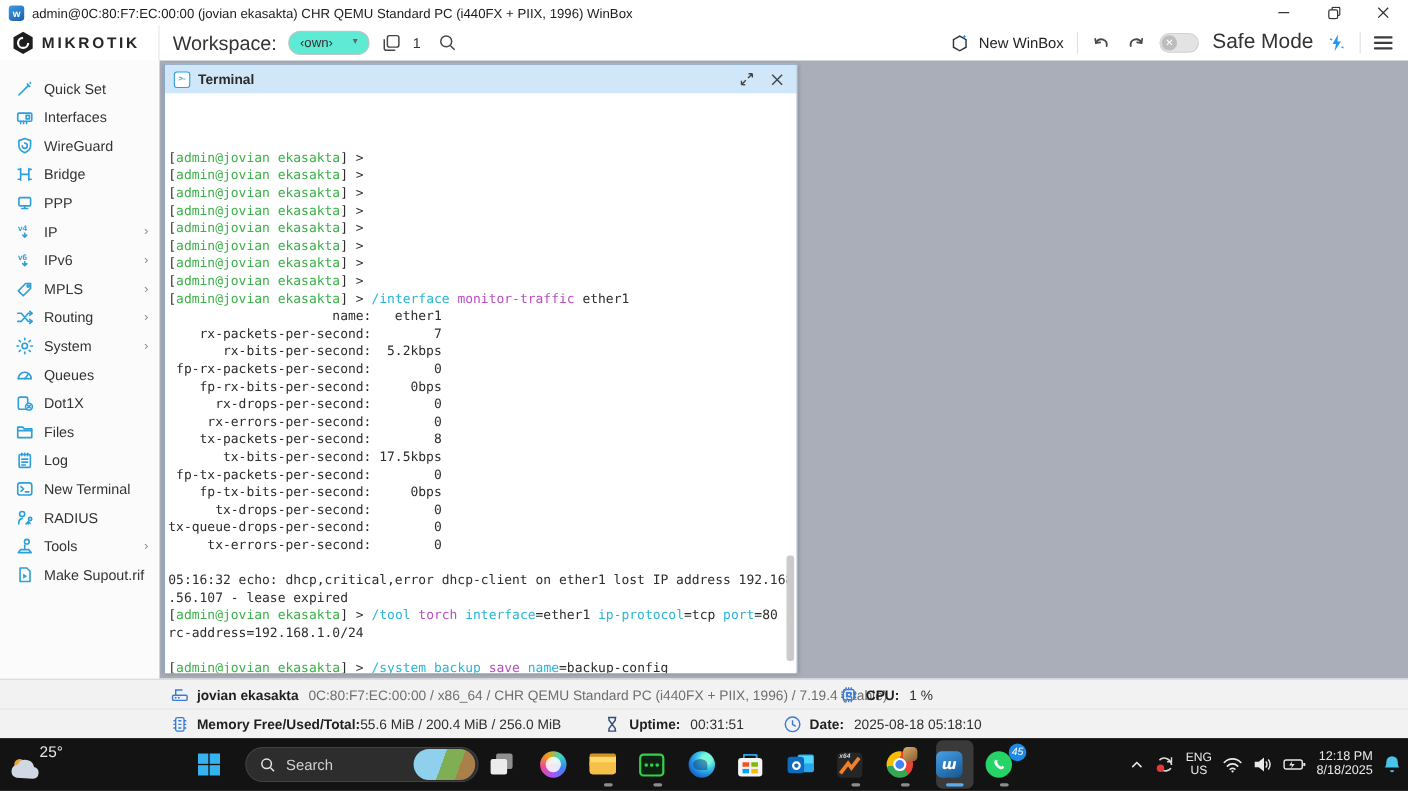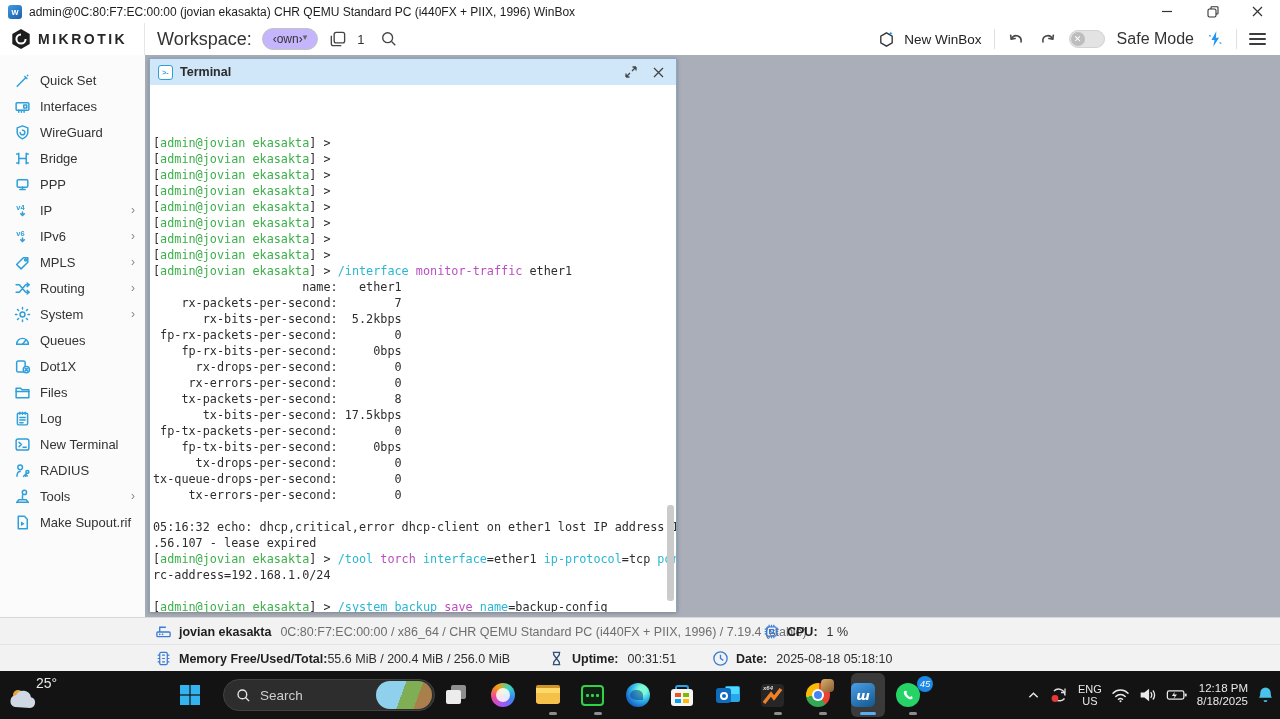--- a/index.html
+++ b/index.html
@@ -15,22 +15,22 @@
   .win-title{font-size:12px;color:#1c1c1c;white-space:nowrap;}
   .win-controls{position:absolute;right:0;top:0;height:23px;display:flex;}
   .win-btn{width:45px;height:23px;display:flex;align-items:center;justify-content:center;color:#333;font-size:12px;}
 
   
   .toolbar{position:absolute;left:0;top:23px;width:1280px;height:32px;background:#fff;display:flex;align-items:center;}
   .brand{width:145px;height:100%;display:flex;align-items:center;gap:6px;padding-left:10px;border-right:1px solid #e6e6e6;}
   .brand-word{font-size:14px;font-weight:700;letter-spacing:2.5px;color:#262626;}
   .tb-main{display:flex;align-items:center;gap:10px;padding-left:12px;flex:1;}
   .tb-label{font-size:18px;color:#333;}
-  .ws-pill{display:flex;align-items:flex-start;gap:0;border:1px solid #c3c3c3;border-radius:13px;
-    padding:3px 10px;font-size:12px;color:#333;background:#c4b5fd;}
+  .ws-pill{display:flex;align-items:flex-start;gap:18px;border:1px solid #c3c3c3;border-radius:13px;
+    padding:3px 10px;font-size:12px;color:#333;background:#5eead4;}
   .ws-caret{font-size:9px;color:#666;}
   .tb-count{font-size:13px;color:#333;}
   .tb-right{display:flex;align-items:center;gap:12px;padding-right:14px;}
   .tb-sep{width:1px;height:20px;background:#e0e0e0;}
   .nwb{display:flex;align-items:center;gap:8px;font-size:13.5px;color:#222;}
   .toggle{width:36px;height:18px;border-radius:9px;background:#e3e3e3;border:1px solid #d2d2d2;position:relative;}
   .toggle .knob{position:absolute;left:1px;top:1px;width:14px;height:14px;border-radius:50%;background:#bdbdbd;
     color:#fff;font-size:9px;line-height:14px;text-align:center;}
   .hamburger div{width:17px;height:2px;background:#3c3c3c;margin:3px 0;border-radius:1px;}
 
@@ -38,21 +38,21 @@
   .sidebar{position:absolute;left:0;top:55px;width:145px;height:562px;background:#fbfbfb;padding-top:12px;}
   .side-item{height:26px;display:flex;align-items:center;gap:9px;padding:0 8px 0 14px;cursor:default;}
   .side-item .lbl{font-size:13px;color:#333;flex:1;white-space:nowrap;}
   .side-item .chev{font-size:12px;color:#8a8a8a;padding-right:2px;}
   .side-icn{width:17px;height:17px;flex:0 0 17px;}
 
   
   .workspace{position:absolute;left:145px;top:55px;width:1135px;height:562px;background:#a9aeb8;}
 
   
-  .termwin{position:absolute;left:4px;top:3px;width:528px;height:554px;background:#fff;
+  .termwin{position:absolute;left:4px;top:3px;width:576px;height:554px;background:#fff;
     border:1px solid #8aa6c0;box-shadow:0 1px 4px rgba(0,0,0,.25);}
   .termhead{height:26px;background:#cfe7f8;display:flex;align-items:center;gap:7px;padding:0 8px;}
   .termhead .ticon{width:15px;height:15px;border:1.6px solid #2e9fd9;border-radius:3px;color:#2e9fd9;
     font-size:7px;font-weight:bold;display:flex;align-items:center;justify-content:center;background:#fff;}
   .termhead .ttitle{font-size:12.5px;font-weight:700;color:#2b2b2b;flex:1;}
   .termhead .hbtn{width:20px;height:20px;display:flex;align-items:center;justify-content:center;color:#444;font-size:13px;}
   .termbody{position:relative;height:527px;background:#fff;padding:2px 0 0 3px;overflow:hidden;
     font-family:"DejaVu Sans Mono",monospace;font-size:11.8px;line-height:16px;white-space:pre;}
   .t-line{height:16px;}
   .txt{color:#2d2d2d;} .grn{color:#3cb04a;} .cyn{color:#2ab6d4;} .mag{color:#b94fc1;}
@@ -155,21 +155,21 @@
       <path d="M4.5 8.5 C6 5.5 9 4.5 11.5 5.3 C14 6.2 15.3 8.8 14.8 11.5"></path>
         <path d="M3.8 4.5 L4.5 8.6 L8.6 8"></path>
     </svg>
     <svg width="19" height="17" viewBox="0 0 20 18" fill="none" stroke="#4a4a4a" stroke-width="1.7" stroke-linecap="round">
       <path d="M15.5 8.5 C14 5.5 11 4.5 8.5 5.3 C6 6.2 4.7 8.8 5.2 11.5"></path>
         <path d="M16.2 4.5 L15.5 8.6 L11.4 8"></path>
     </svg>
     <div class="toggle">
         <div class="knob">✕</div>
       </div>
-    <span class="tb-label" style="font-size:16px">Safe Mode</span>
+    <span class="tb-label" style="font-size:19px">Safe Mode</span>
     <svg width="18" height="18" viewBox="0 0 20 20">
       <path d="M11.5 1.5 L6 11 h3.5 L8 18.5 L14.5 8.5 H11 Z" fill="#2196f3"></path>
       <path d="M3.5 6 l2 1 M15 14 l2 1" stroke="#2196f3" stroke-width="1.3"></path>
     </svg>
     <div class="tb-sep"></div>
     <div class="hamburger">
         <div></div>
         <div></div>
         <div></div>
       </div>

